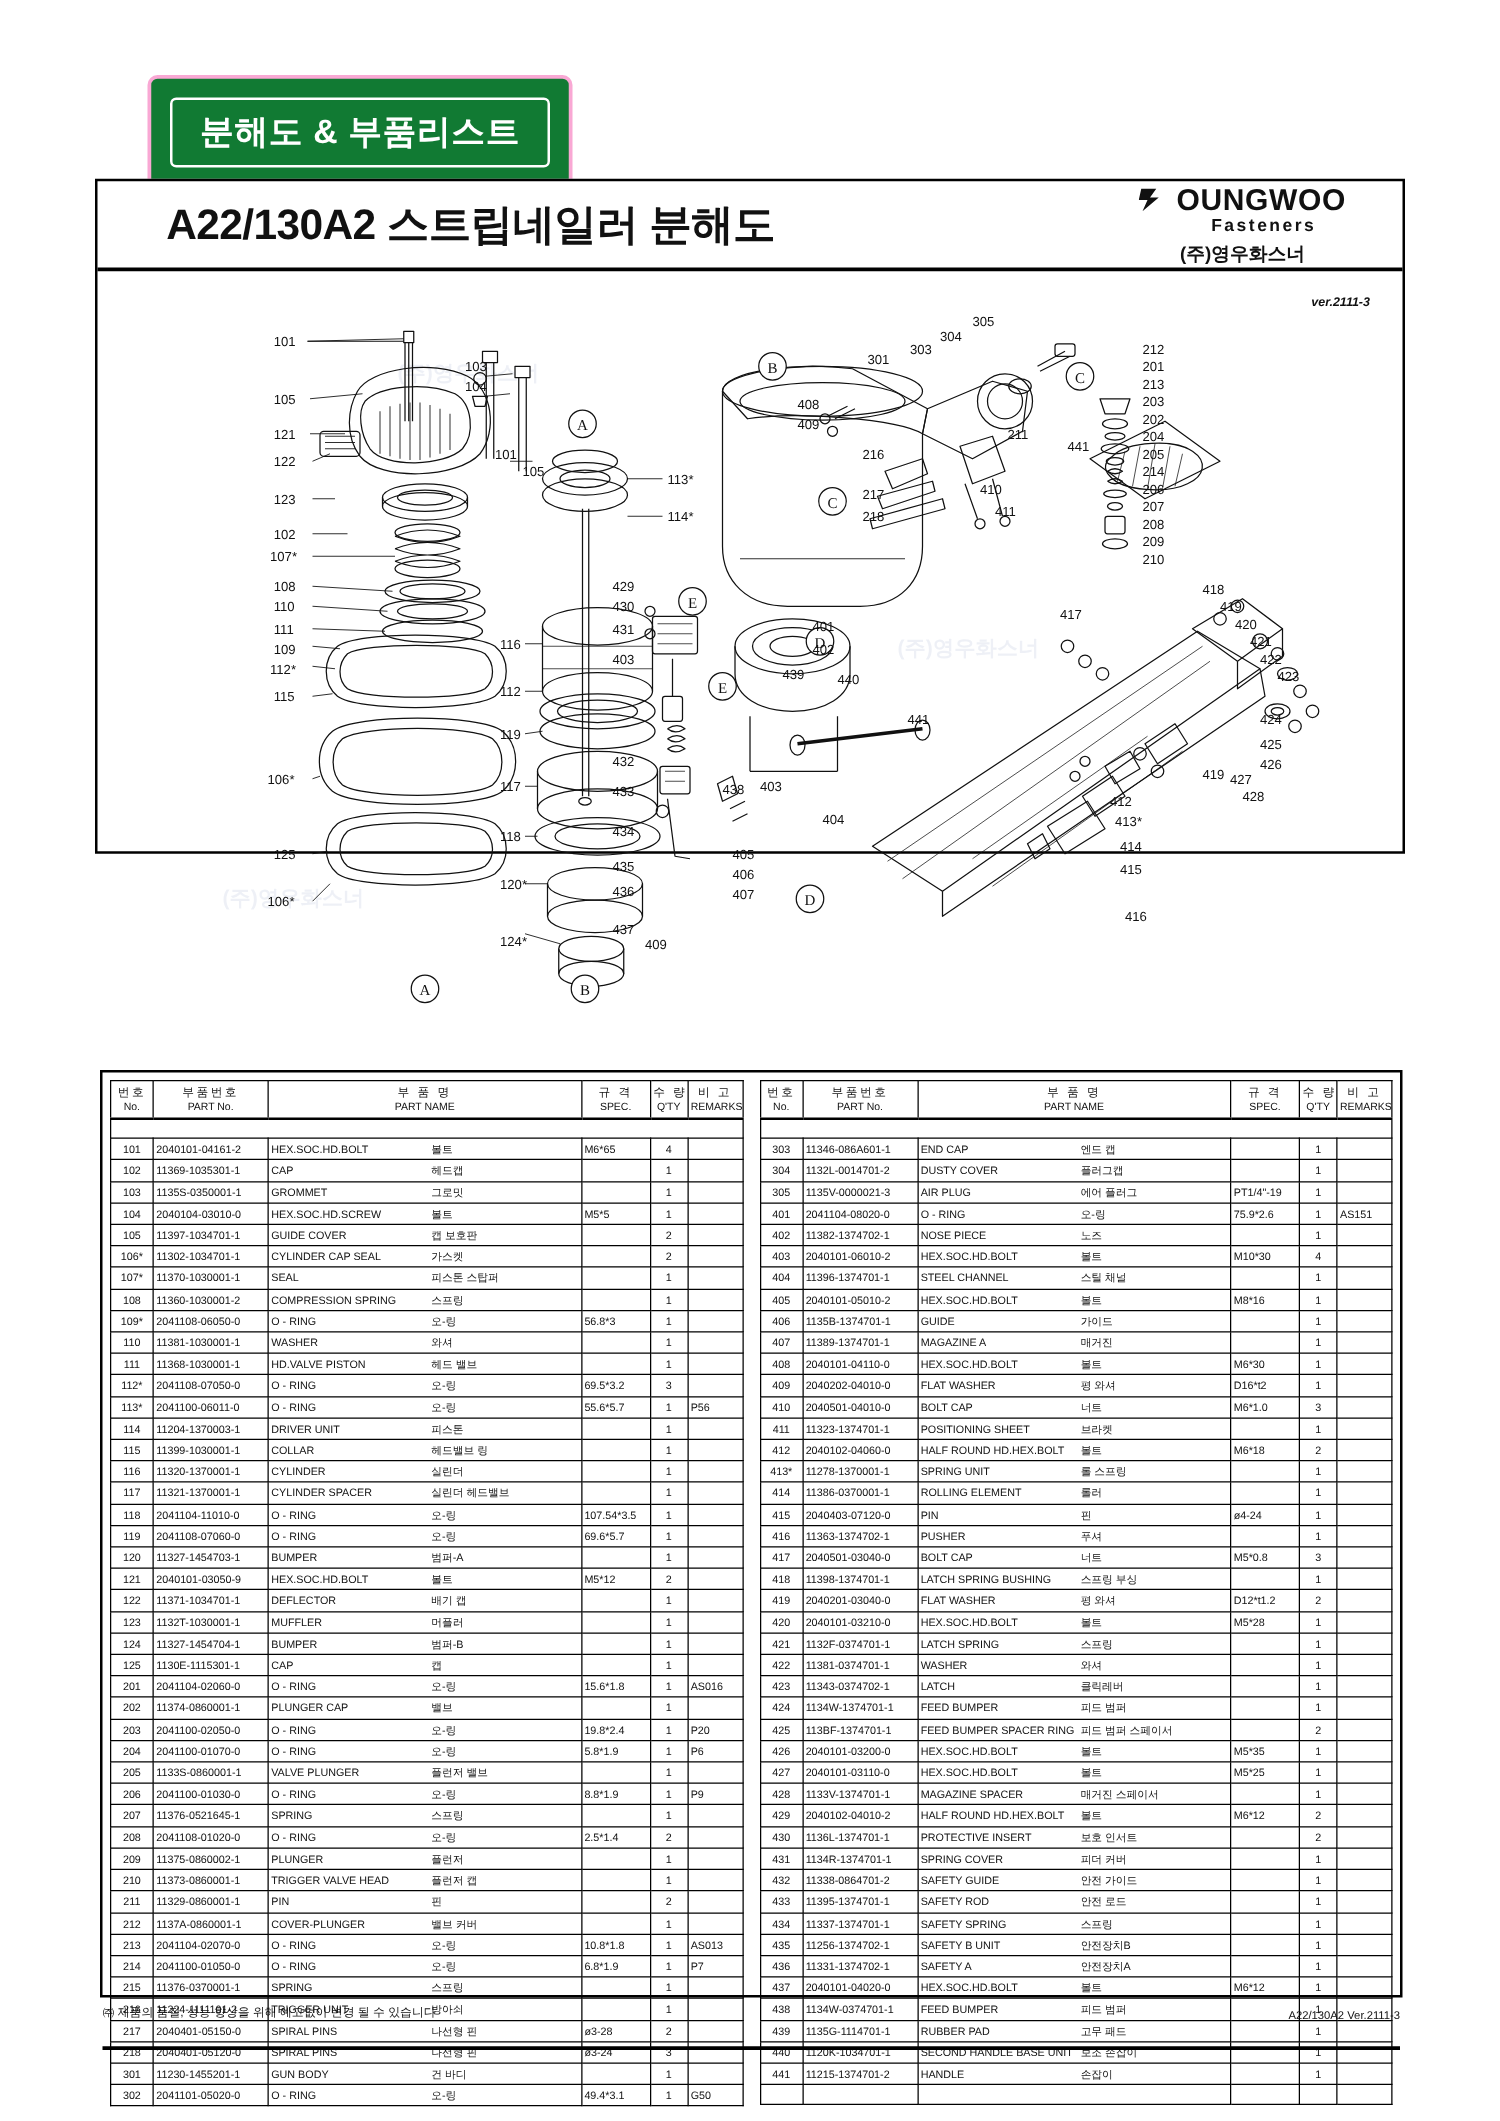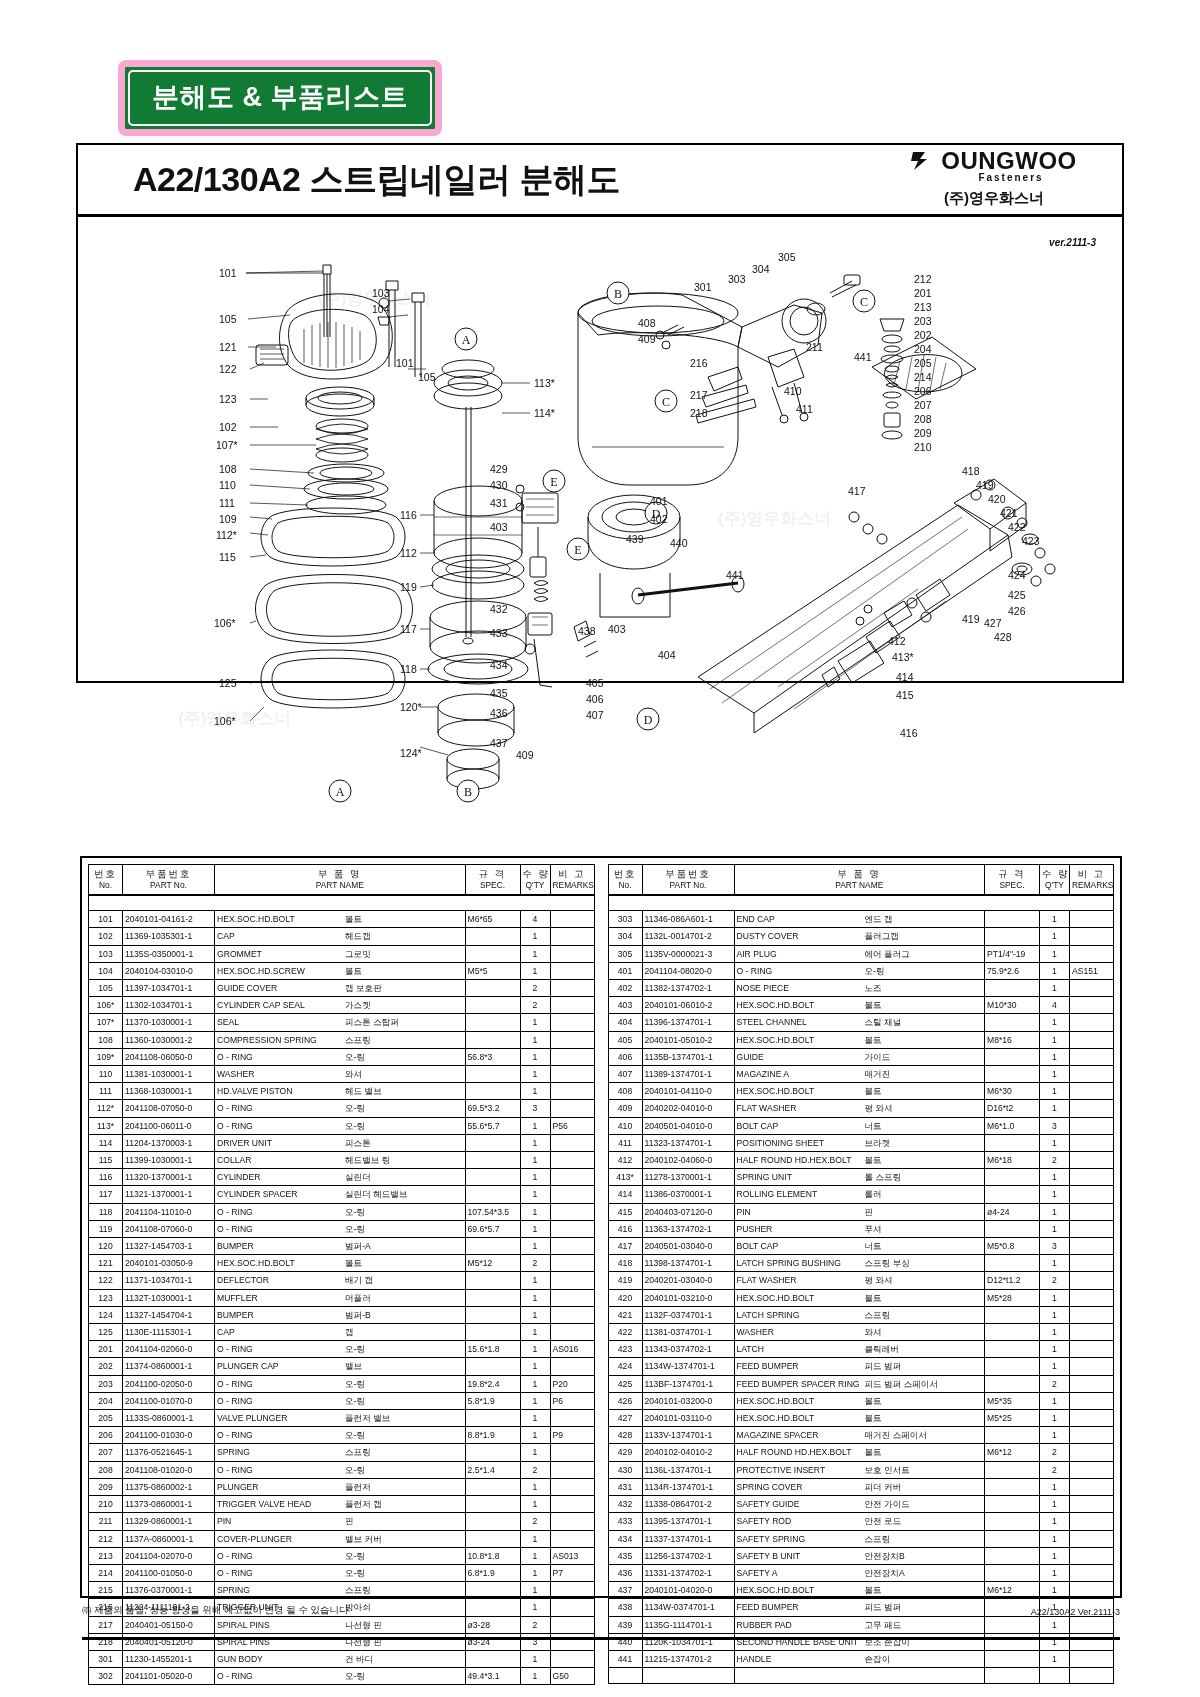--- a/index.html
+++ b/index.html
@@ -10,23 +10,23 @@
     font-family:"Liberation Sans", sans-serif;
     color:#111;
     position:relative;
     overflow:hidden;
   }
 
   
   .banner-wrap { position:absolute; left:118px; top:60px; }
   .banner {
     background:#117a33;
-    border:7px solid #f9a8d4;
+    border:3px solid #f9a8d4;
     border-radius:8px;
-    padding:3px;
+    padding:15px;
   }
   .banner-inner {
     border:2px solid #ffffff;
     border-radius:5px;
     padding:7px 22px 9px 22px;
     color:#ffffff;
     font-size:27px;
     font-weight:bold;
     letter-spacing:0.5px;
     white-space:nowrap;
@@ -49,24 +49,24 @@
     content:""; position:absolute; left:0; right:0; top:-0px; height:0;
   }
   .doc-title {
     font-size:34px; font-weight:bold; letter-spacing:-0.5px;
     margin-left:55px; white-space:nowrap;
   }
   .brand-block {
     position:absolute; right:18px; top:4px;
     text-align:center; width:220px;
   }
-  .brand-logo-row { display:flex; align-items:center; justify-content:center; gap:4px; }
+  .brand-logo-row { display:flex; align-items:flex-start; justify-content:center; gap:4px; }
   .brand-mark { width:26px; height:22px; }
   .brand-word { font-size:24px; font-weight:bold; letter-spacing:0.5px; line-height:1; }
-  .brand-sub { font-size:10px; font-weight:bold; letter-spacing:2px; margin-left:34px; margin-top:-1px; }
+  .brand-sub { font-size:14px; font-weight:bold; letter-spacing:2px; margin-left:34px; margin-top:-1px; }
   .brand-kr { font-size:15px; font-weight:bold; margin-top:6px; }
   .version {
     position:absolute; right:26px; top:92px;
     font-size:10px; font-style:italic; font-weight:bold;
   }
 
   
   .diagram-body { position:relative; width:100%; height:600px; }
   .diagram-svg { position:absolute; left:0; top:0; }
 

